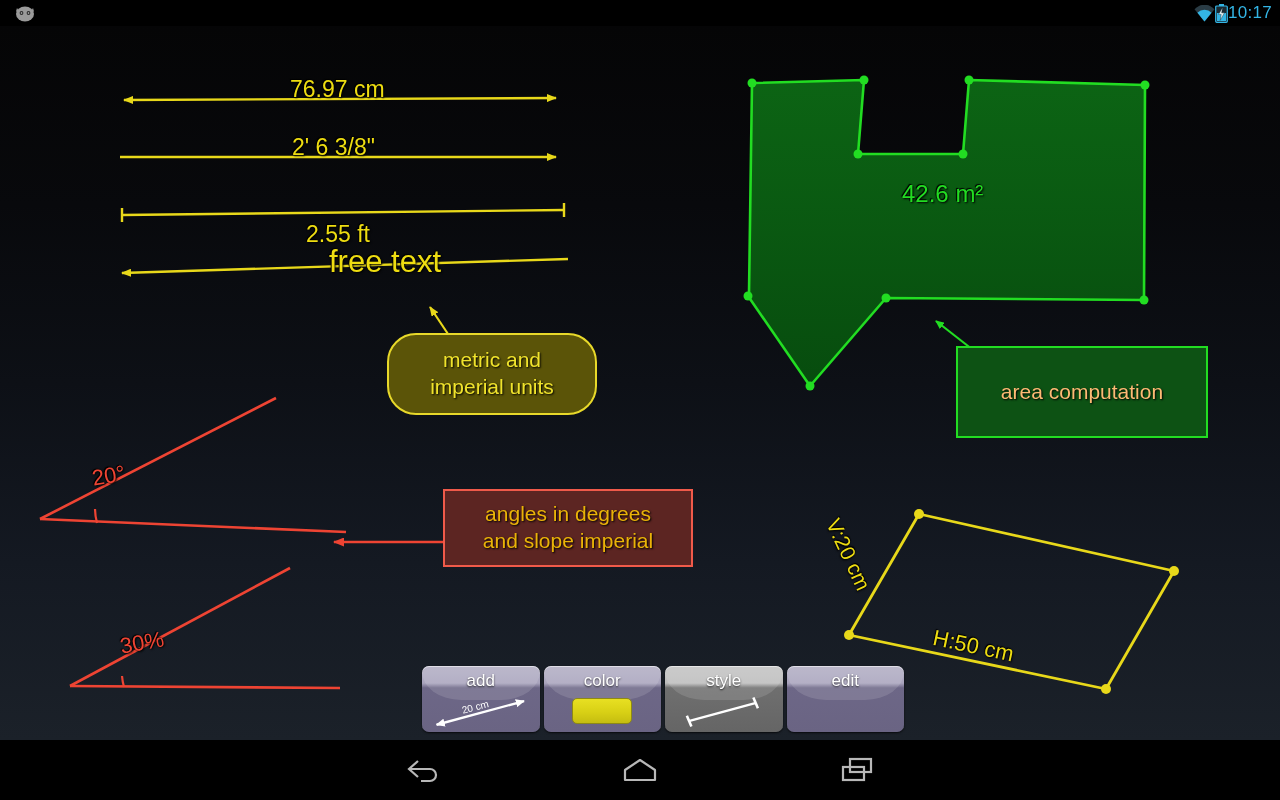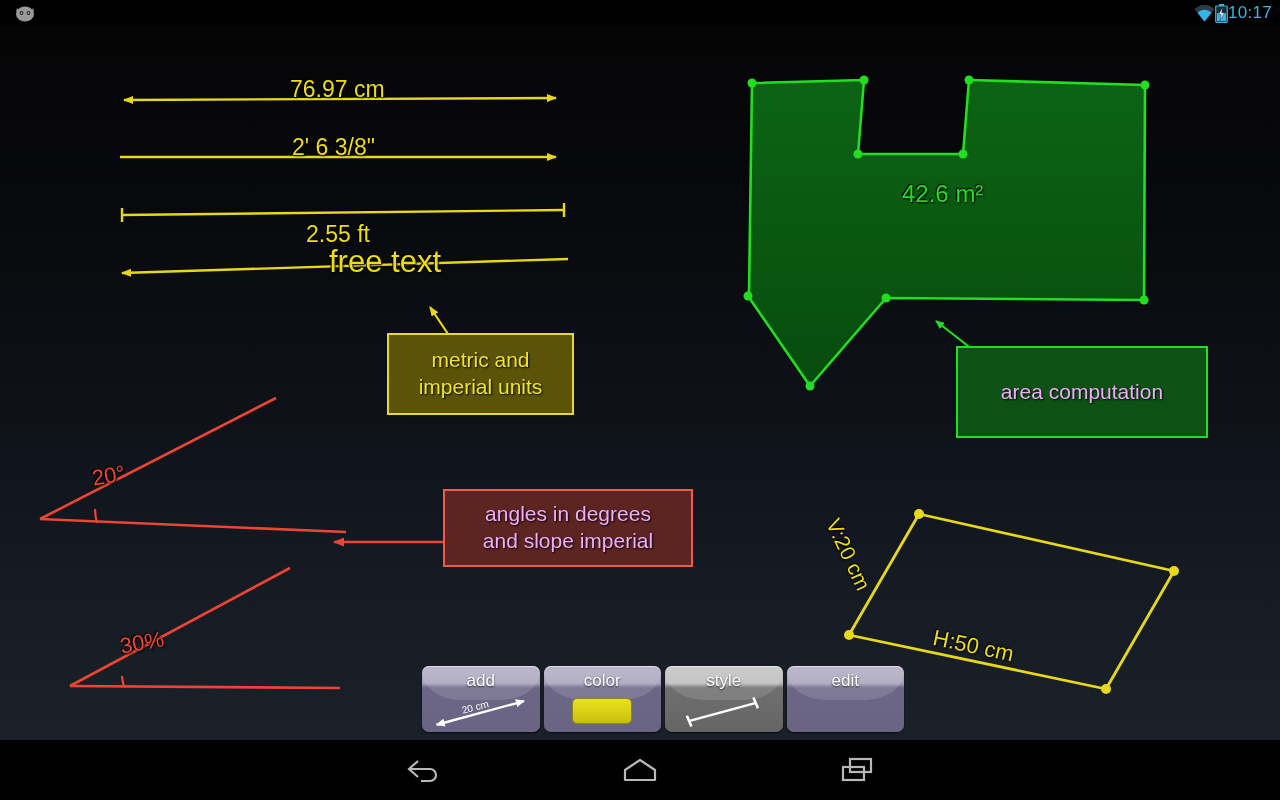--- a/index.html
+++ b/index.html
@@ -60,25 +60,25 @@
     text-align:center;
     line-height:1.28;
     font-size:21px;
     border-width:2px; border-style:solid;
   }
   #callout-units {
     background:#5b5408; border-color:#e8d92a; color:#f0e32c;
     text-shadow:1px 1px 2px #000;
   }
   #callout-angles {
-    background:#5c2522; border-color:#f05a4a; color:#f0abfc;
+    background:#5c2522; border-color:#f05a4a; color:#eab308;
     text-shadow:1px 1px 2px #000;
   }
   #callout-area {
-    background:#0d5214; border-color:#22dd22; color:#f0abfc;
+    background:#0d5214; border-color:#22dd22; color:#fdba74;
     text-shadow:1px 1px 2px #000;
   }
 
   
   #toolbar {
     position:absolute; left:374px; top:666px;
     width:530px; height:66px;
     display:flex; gap:4px;
     z-index:30;
     padding-left:48px;
@@ -267,21 +267,21 @@
     <div class="lbl lbl-red" style="left:92px; top:437px; font-size:22px; transform:rotate(-10deg);">20°</div>
 
     <div class="lbl lbl-red" style="left:120px; top:604px; font-size:22px; transform:rotate(-10deg);">30%</div>
 
     <div class="lbl lbl-green" style="left:902px; top:154px; font-size:24px;">42.6 m²</div>
 
     <div class="lbl lbl-yellow" style="left:843px; top:489px; font-size:21px; transform:rotate(65deg); transform-origin:left top;">V:20 cm</div>
 
     <div class="lbl lbl-yellow" style="left:936px; top:599px; font-size:22px; transform:rotate(12deg); transform-origin:left top;">H:50 cm</div>
 
-    <div class="callout" id="callout-units" style="left:387px; top:307px; width:187px; height:82px;">
+    <div class="callout" id="callout-units" style="left:387px; top:307px; width:210px; height:82px;border-radius:29px;">
       <span>metric and</span>
       <span>imperial units</span>
     </div>
 
     <div class="callout" id="callout-angles" style="left:443px; top:463px; width:250px; height:78px;">
       <span>angles in degrees</span>
       <span>and slope imperial</span>
     </div>
 
     <div class="callout" id="callout-area" style="left:956px; top:320px; width:252px; height:92px;">

